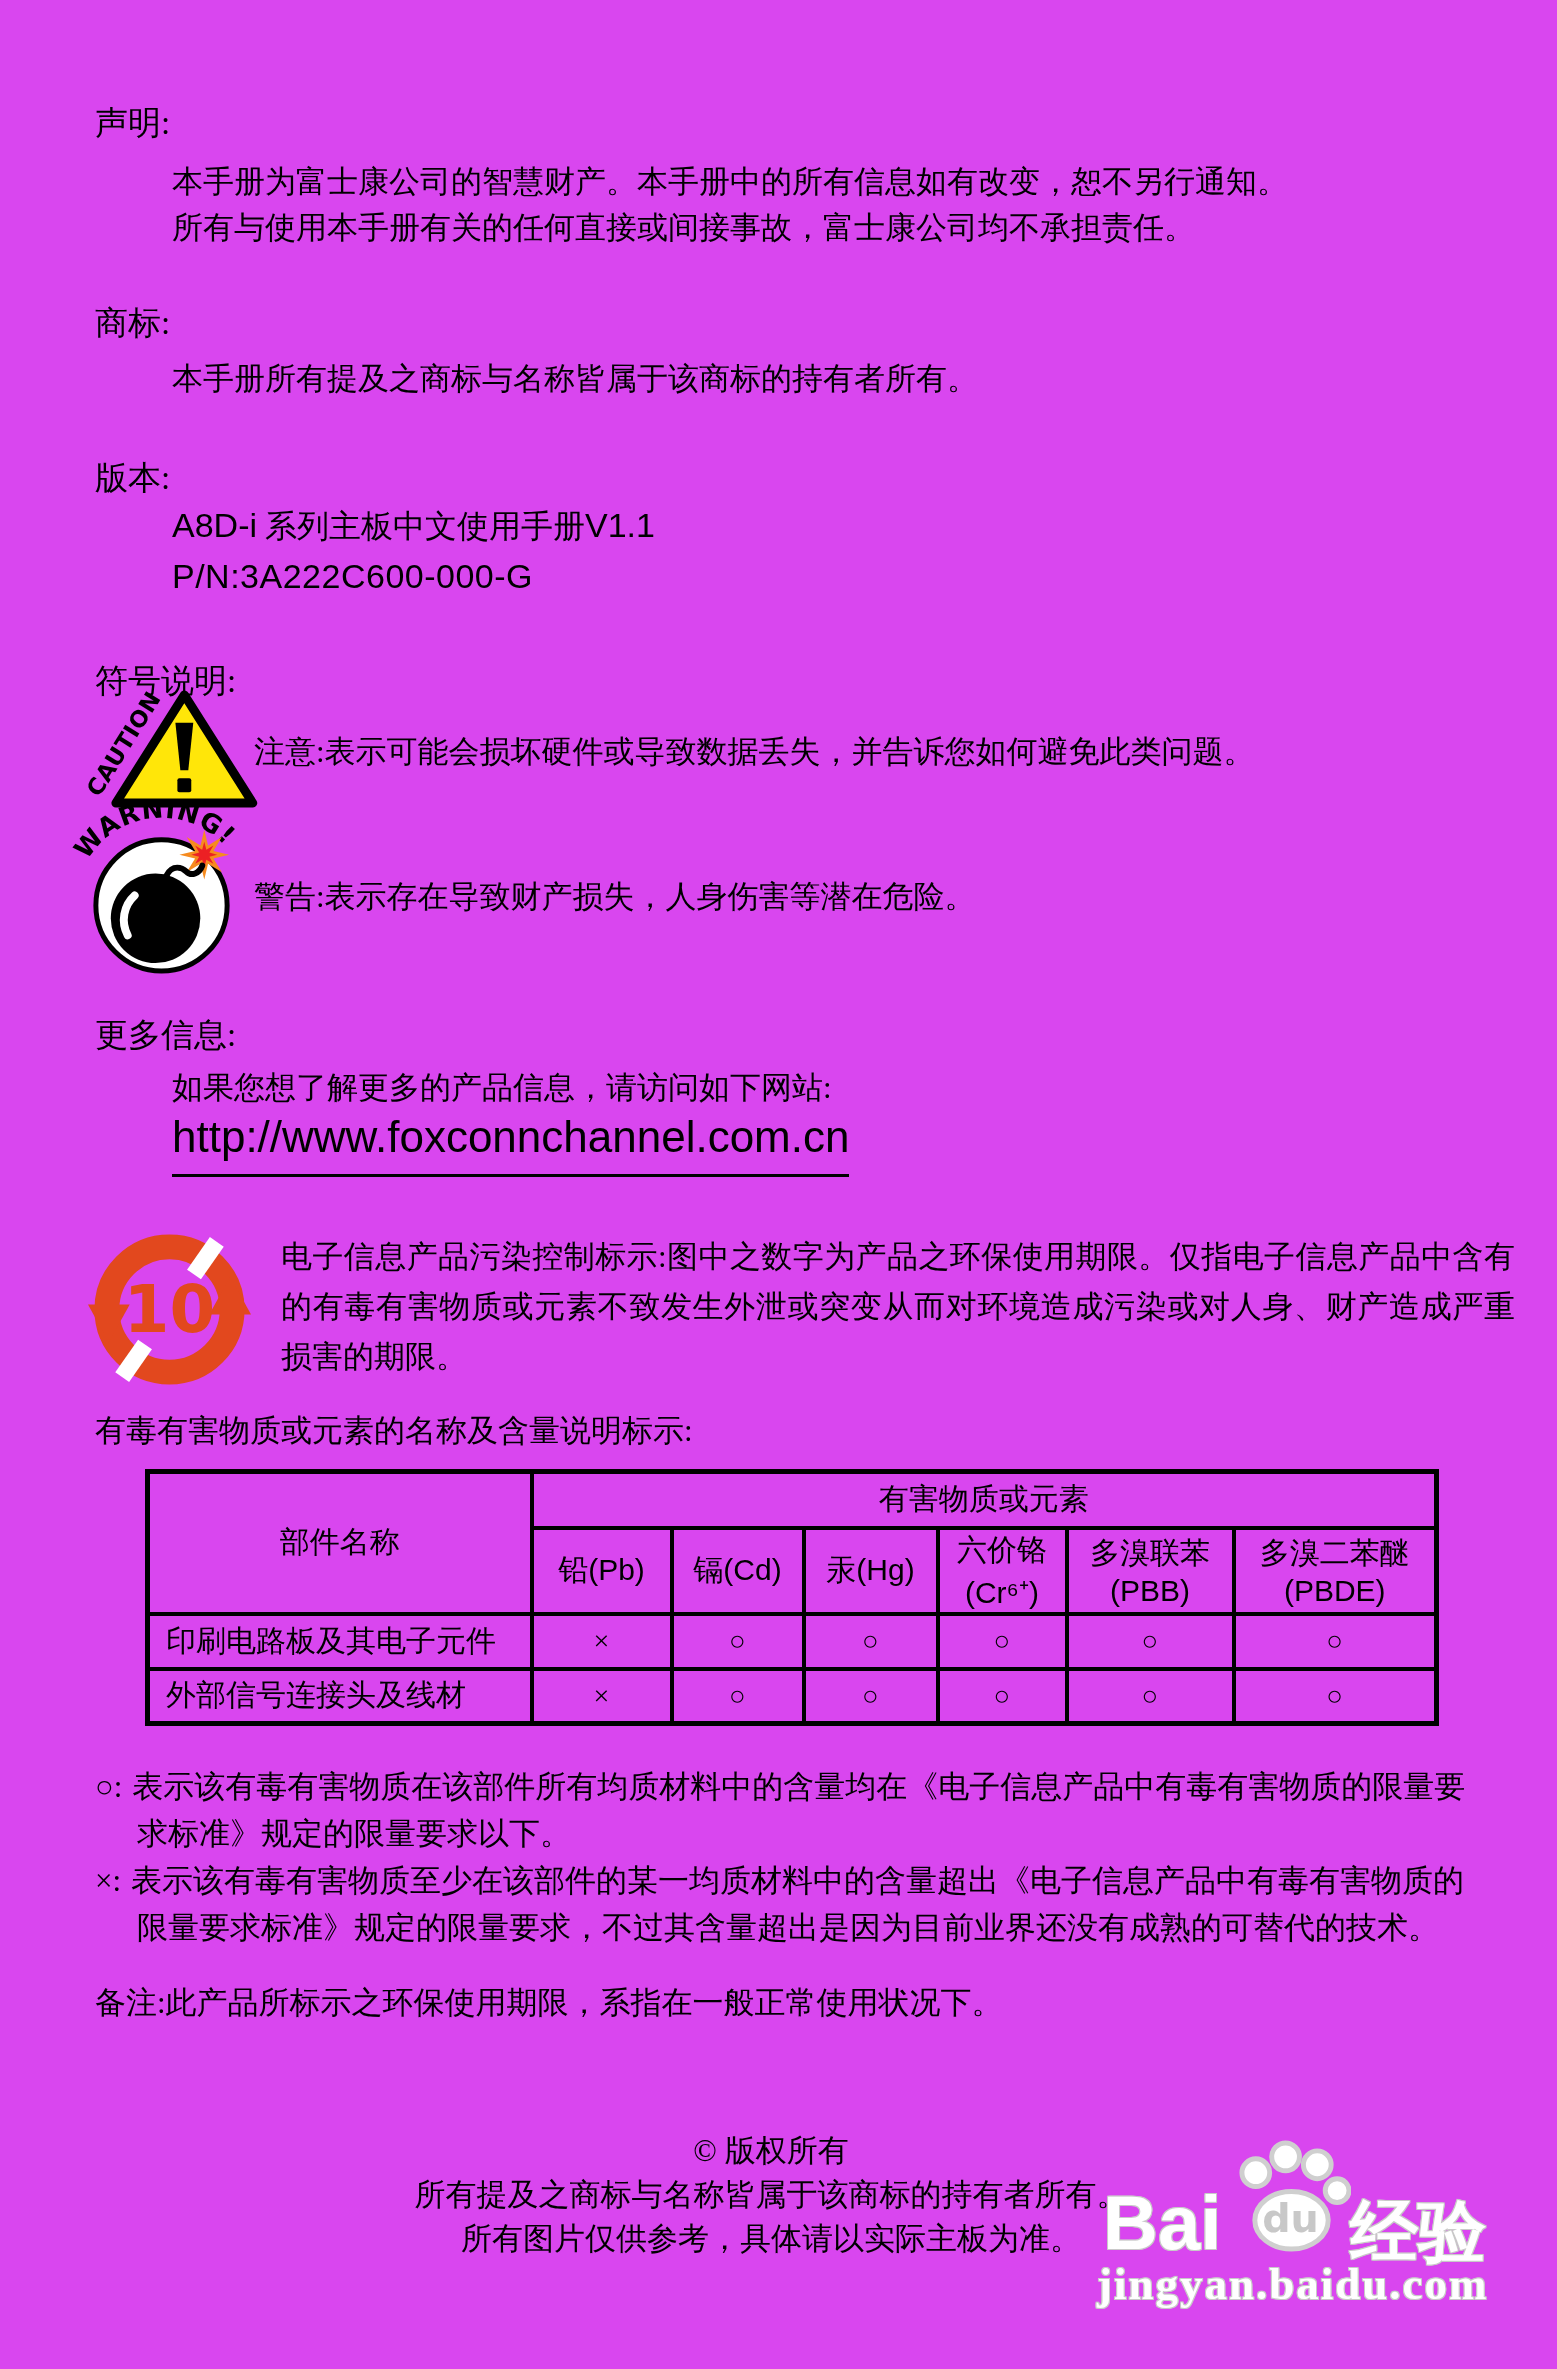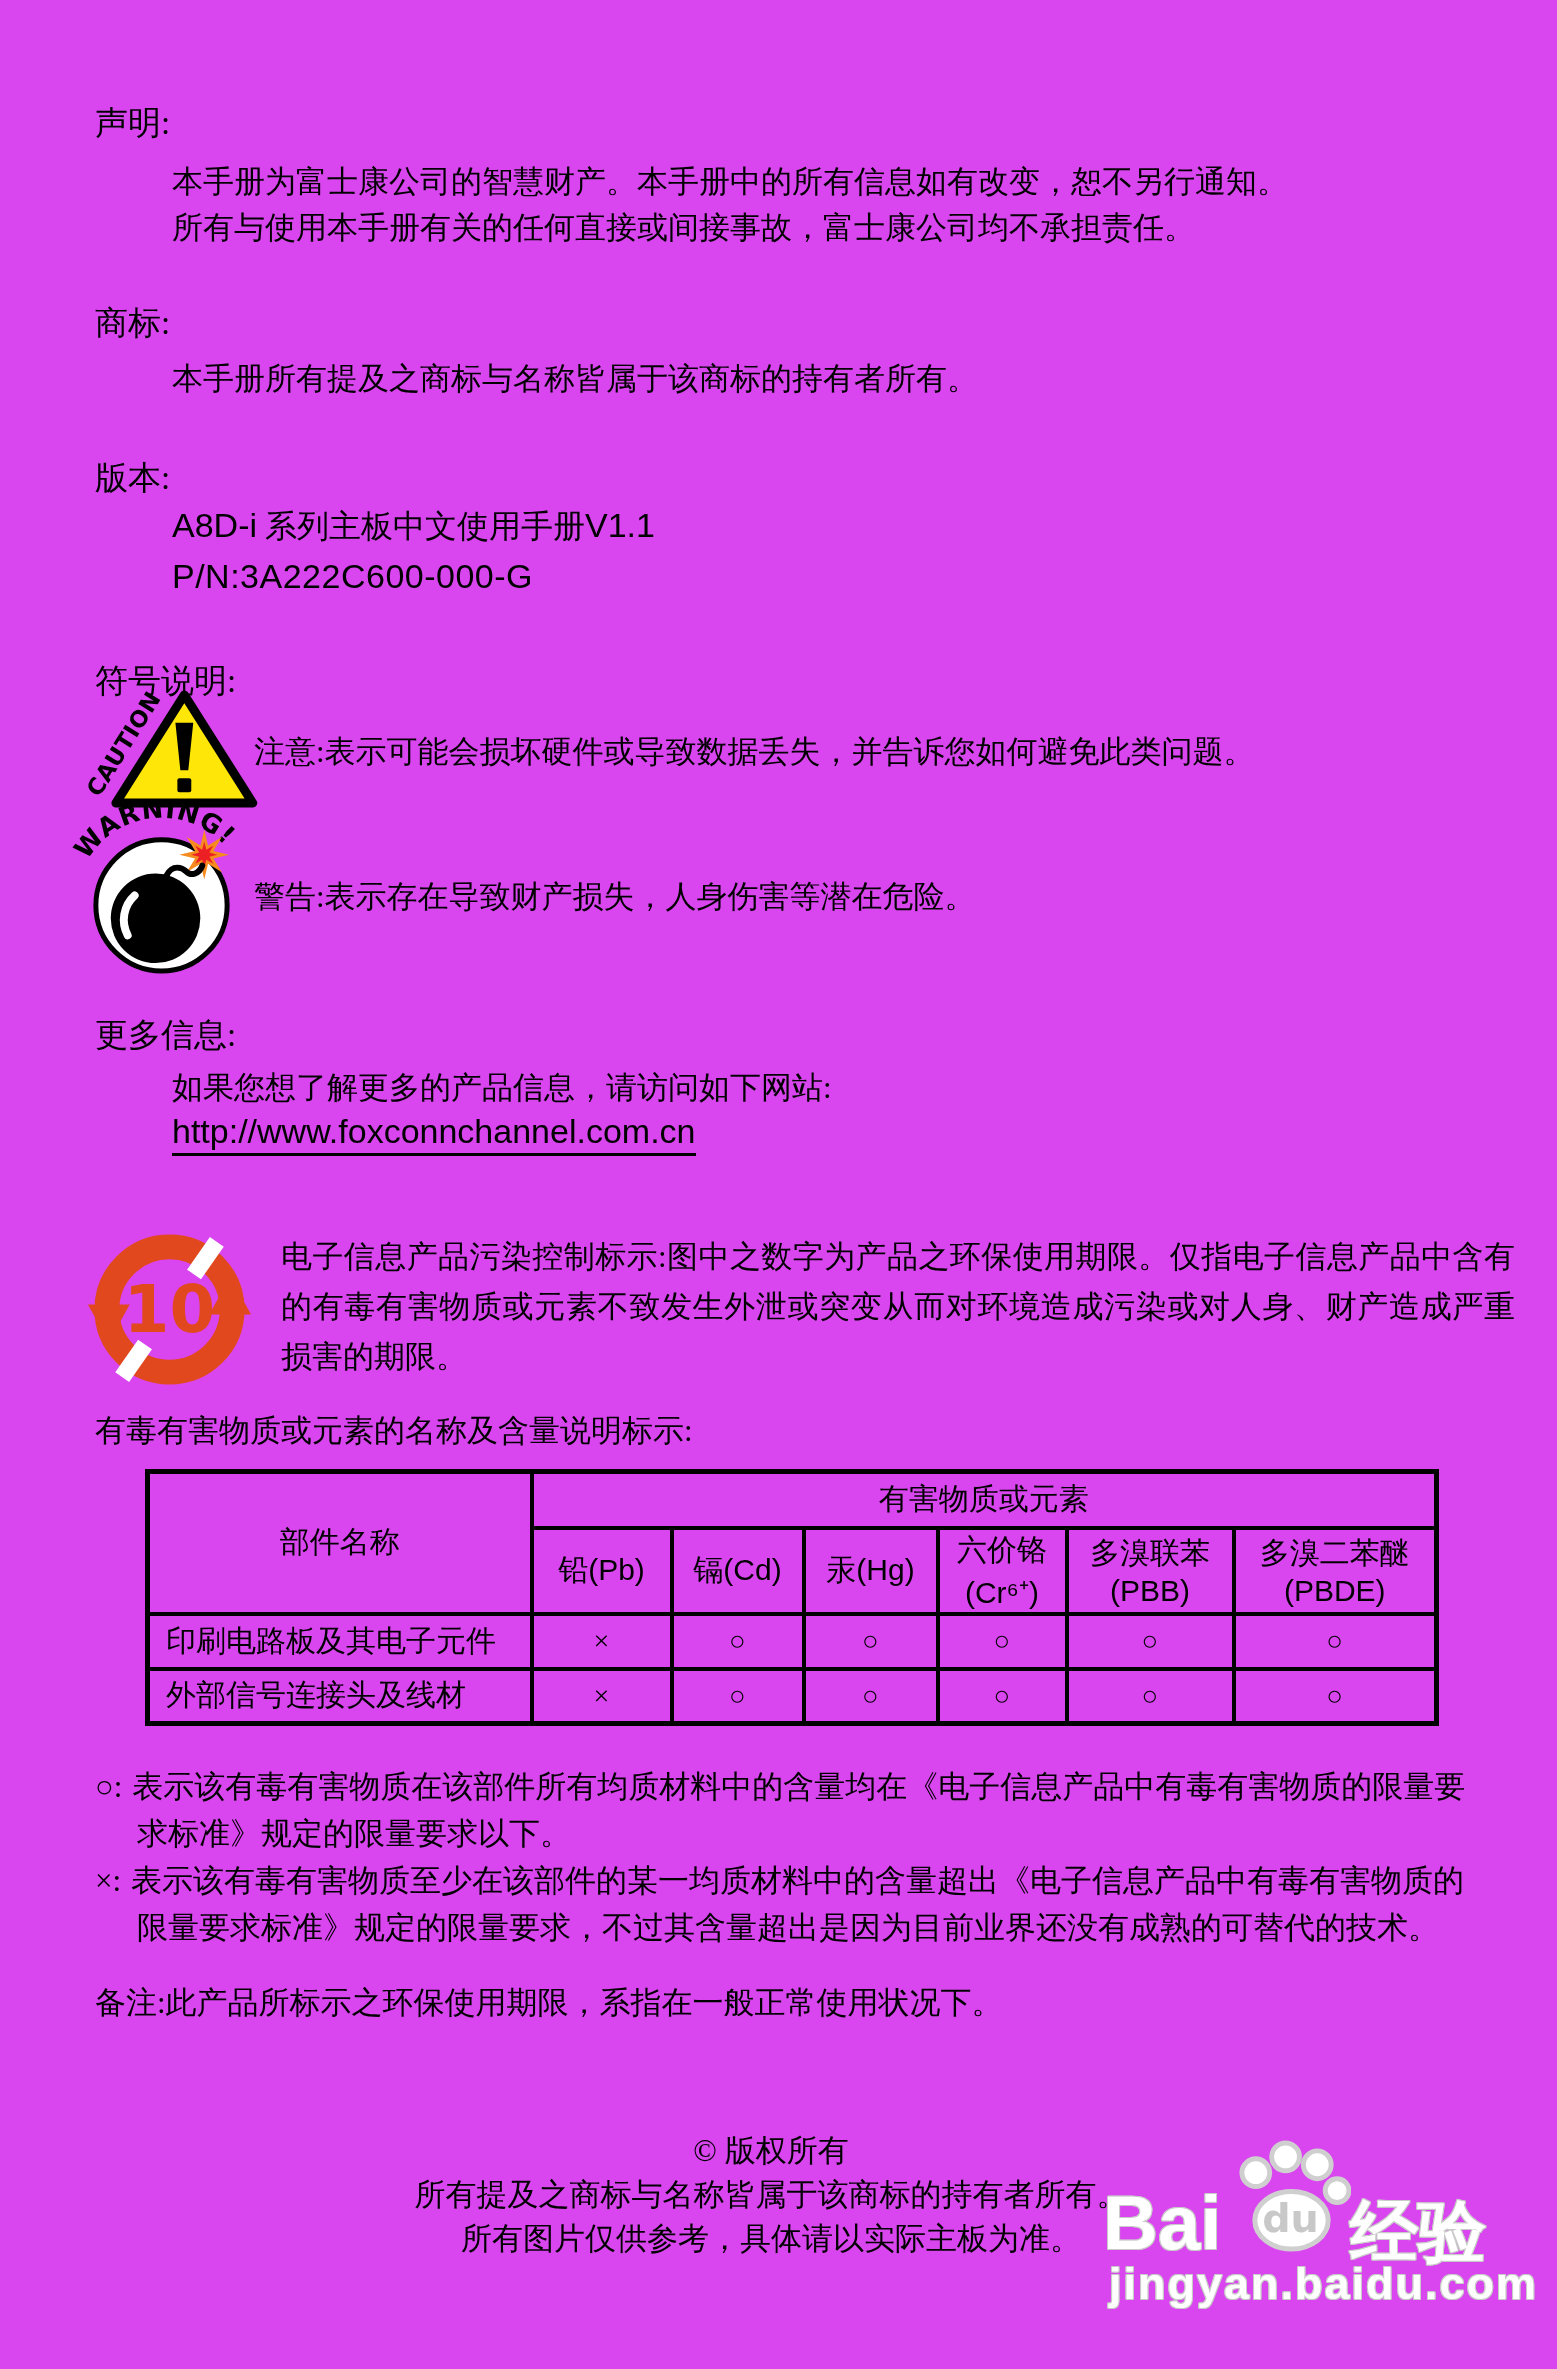--- a/index.html
+++ b/index.html
@@ -14,22 +14,22 @@
   }
   .abs{position:absolute;}
   .heading{font-size:33px;}
   .body-text{font-size:31px;line-height:46px;}
   .lat{font-family:Liberation Sans, sans-serif;}
   .version-line{font-size:32px;}
   .version-line .lat{font-size:34px;}
   .pn-line{font-family:"Liberation Sans", sans-serif;font-size:34px;letter-spacing:0.5px;}
   .url-link{
     font-family:"Liberation Sans", sans-serif;
-    font-size:34px;color:#000;text-decoration:none;
-    border-bottom:3px solid #000;padding-bottom:2px;
+    font-size:44px;color:#000;text-decoration:none;
+    border-bottom:3px solid #000;padding-bottom:12px;
   }
   .rohs-text{width:1234px;font-size:31px;line-height:50px;text-align:justify;margin-left:12px;}
   
   table.hazard{
     border-collapse:collapse;width:1291px;table-layout:fixed;
     font-size:30px;
   }
   table.hazard td,table.hazard th{
     border:4px solid #000;text-align:center;vertical-align:middle;
     padding:0;font-weight:normal;
@@ -182,17 +182,17 @@
     <span class="abs wm-outline wm-bai" style="left:6px;top:48px;">Bai</span>
     <svg class="abs" style="left:137px;top:2px;" width="117" height="127" viewBox="0 0 118 128">
       <circle cx="22" cy="40" r="14" fill="#ffffff" stroke="#cfcfcf" stroke-width="5"></circle>
       <circle cx="52" cy="24" r="14" fill="#ffffff" stroke="#cfcfcf" stroke-width="5"></circle>
       <circle cx="84" cy="32" r="14" fill="#ffffff" stroke="#cfcfcf" stroke-width="5"></circle>
       <circle cx="104" cy="58" r="12" fill="#ffffff" stroke="#cfcfcf" stroke-width="5"></circle>
       <ellipse cx="58" cy="88" rx="37" ry="29" fill="#ffffff" stroke="#cfcfcf" stroke-width="5"></ellipse>
       <text x="57" y="100" text-anchor="middle" font-family="DejaVu Sans, sans-serif" font-size="40" font-weight="bold" fill="#c8c8c8">du</text>
     </svg>
     <span class="abs wm-outline wm-cjk" style="left:253px;top:56px;">经验</span>
-    <div class="abs wm-outline wm-url" style="left:12px;top:127px;">jingyan.baidu.com</div>
+    <div class="abs wm-outline wm-url" style="left:0;top:127px;font-family:Liberation Serif, serif;">jingyan.baidu.com</div>
   </div>
 
 </div>
 
 
 </body></html>

